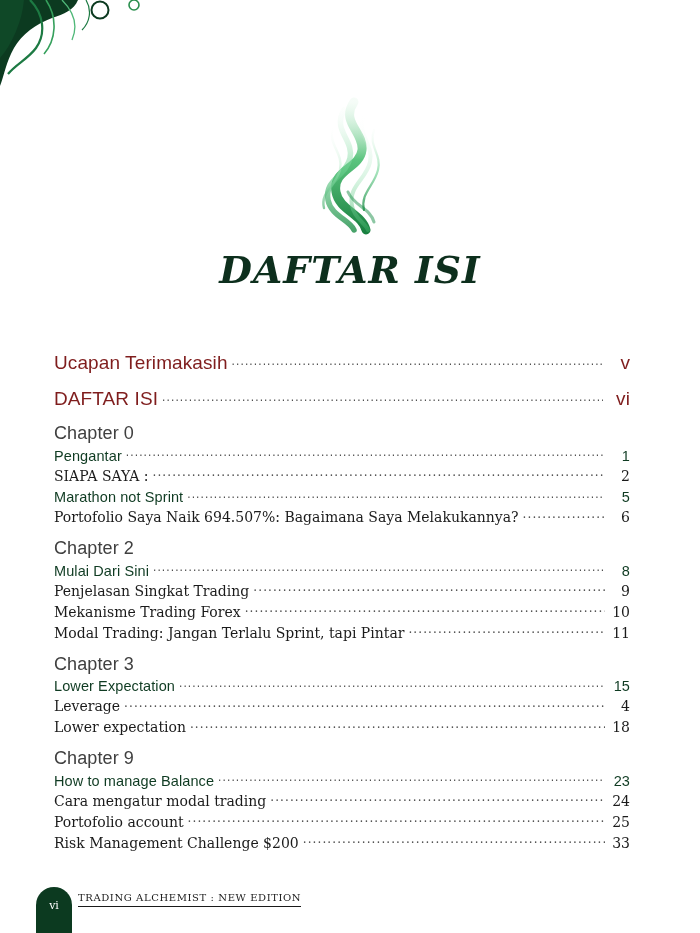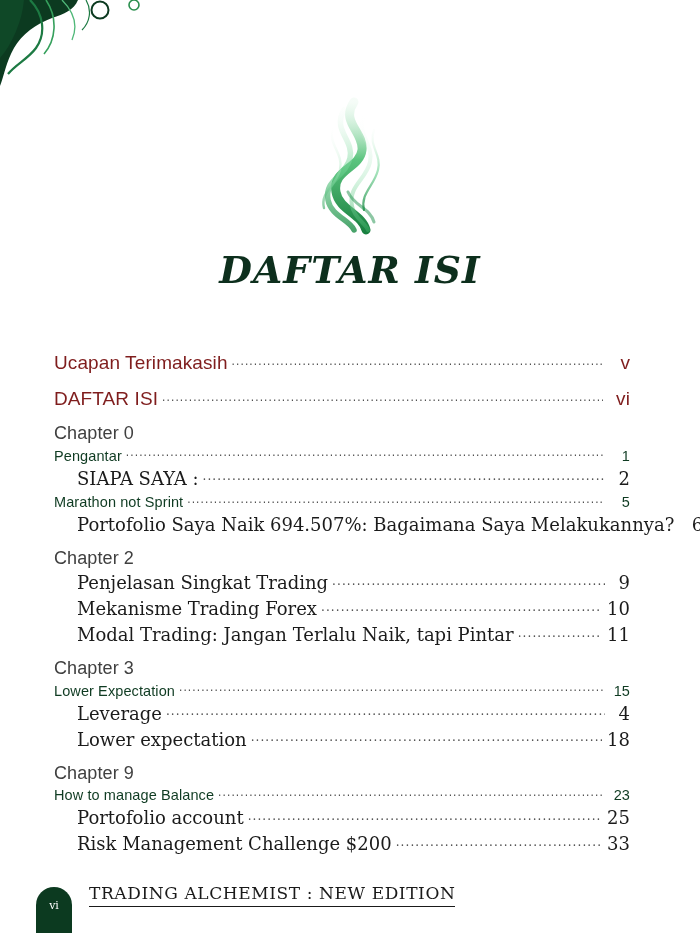--- a/index.html
+++ b/index.html
@@ -108,23 +108,22 @@
     color: #0f3b22;
     margin-bottom: 3px;
     letter-spacing: 0.1px;
   }
   .lvl-main .toc-page {
     min-width: 22px;
   }
   
   .lvl-sub {
     font-family: "DejaVu Serif", serif;
-    font-size: 18px;
+    font-size: 14px;
     color: #1b1b1b;
-    margin-left: 23px;
     margin-bottom: 4px;
   }
   .lvl-sub .toc-page {
     min-width: 20px;
   }
   .lvl-top {
     font-family: "Liberation Sans", sans-serif;
     font-size: 19px;
     color: #7f1d1d;
     margin-bottom: 12px;
@@ -153,24 +152,24 @@
     font-family: "DejaVu Serif", serif;
     font-size: 11px;
     display: flex;
     align-items: center;
     justify-content: center;
     padding-bottom: 10px;
     box-sizing: border-box;
   }
   .footer-book {
     position: absolute;
-    left: 89px;
+    left: 78px;
     bottom: 26px;
     font-family: "DejaVu Serif", serif;
-    font-size: 17px;
+    font-size: 10px;
     letter-spacing: 0.6px;
     color: #1a1a1a;
     padding-bottom: 3px;
     border-bottom: 1px solid #1a1a1a;
   }
 </style>
 </head>
 <body>
 
 <div class="corner-deco">
@@ -251,32 +250,37 @@
   </div>
   <div class="toc-row lvl-sub">
     <span class="toc-label">Portofolio Saya Naik 694.507%: Bagaimana Saya Melakukannya?</span>
     <span class="toc-leader"></span>
     <span class="toc-page">6</span>
   </div>
 
   <div class="toc-row lvl-chapter">
     <span class="toc-label">Chapter 2</span>
   </div>
+  <div class="toc-row lvl-main">
+    <span class="toc-label">Mulai Dari Sini</span>
+    <span class="toc-leader"></span>
+    <span class="toc-page">8</span>
+  </div>
   <div class="toc-row lvl-sub">
     <span class="toc-label">Penjelasan Singkat Trading</span>
     <span class="toc-leader"></span>
     <span class="toc-page">9</span>
   </div>
   <div class="toc-row lvl-sub">
     <span class="toc-label">Mekanisme Trading Forex</span>
     <span class="toc-leader"></span>
     <span class="toc-page">10</span>
   </div>
   <div class="toc-row lvl-sub">
-    <span class="toc-label">Modal Trading: Jangan Terlalu Naik, tapi Pintar</span>
+    <span class="toc-label">Modal Trading: Jangan Terlalu Sprint, tapi Pintar</span>
     <span class="toc-leader"></span>
     <span class="toc-page">11</span>
   </div>
 
   <div class="toc-row lvl-chapter">
     <span class="toc-label">Chapter 3</span>
   </div>
   <div class="toc-row lvl-main">
     <span class="toc-label">Lower Expectation</span>
     <span class="toc-leader"></span>
@@ -293,20 +297,25 @@
     <span class="toc-page">18</span>
   </div>
 
   <div class="toc-row lvl-chapter">
     <span class="toc-label">Chapter 9</span>
   </div>
   <div class="toc-row lvl-main">
     <span class="toc-label">How to manage Balance</span>
     <span class="toc-leader"></span>
     <span class="toc-page">23</span>
+  </div>
+  <div class="toc-row lvl-sub">
+    <span class="toc-label">Cara mengatur modal trading </span>
+    <span class="toc-leader"></span>
+    <span class="toc-page">24</span>
   </div>
   <div class="toc-row lvl-sub">
     <span class="toc-label">Portofolio account </span>
     <span class="toc-leader"></span>
     <span class="toc-page">25</span>
   </div>
   <div class="toc-row lvl-sub">
     <span class="toc-label">Risk Management Challenge $200 </span>
     <span class="toc-leader"></span>
     <span class="toc-page">33</span>

